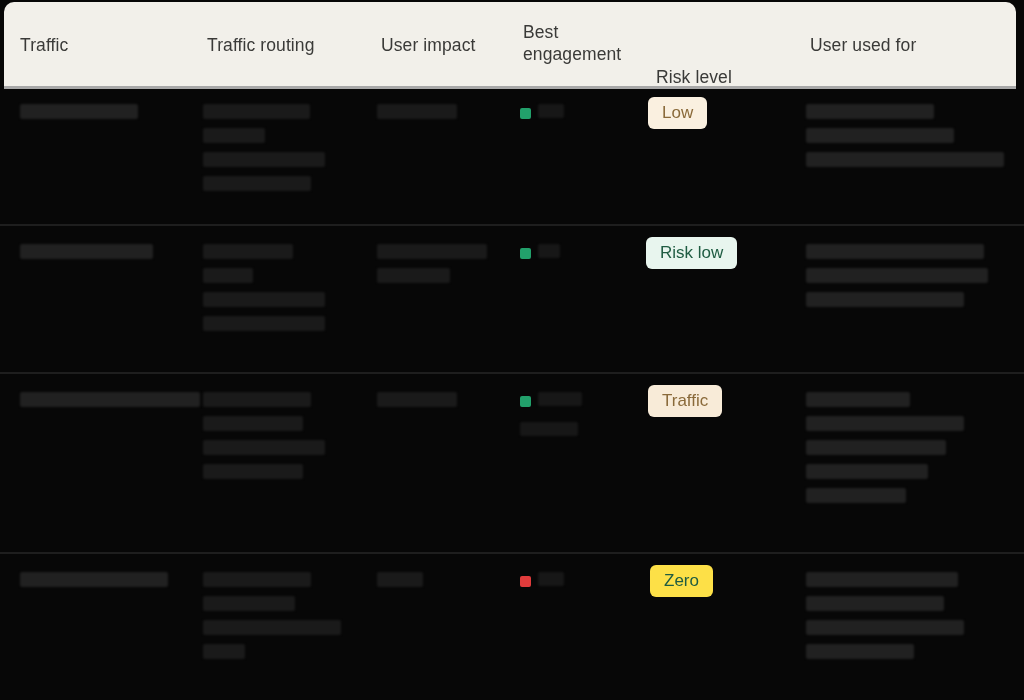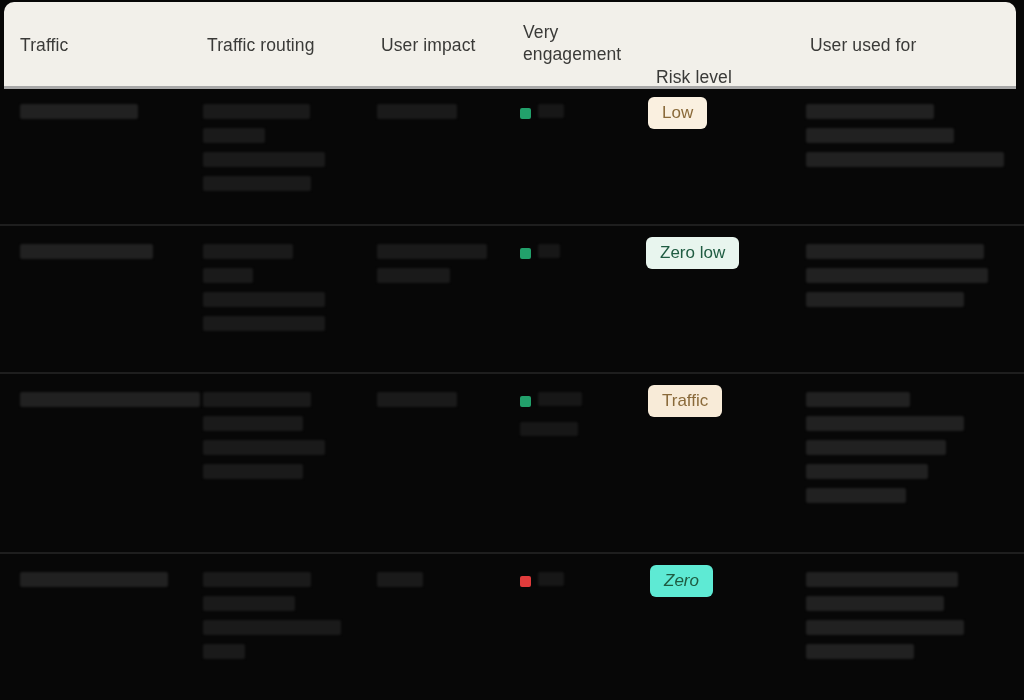--- a/index.html
+++ b/index.html
@@ -69,21 +69,21 @@
 </head>
 <body>
 
 <div id="app">
 
   <div class="thead">
     <div class="thead-inner" id="thead-inner">
         <div class="th" style="left: 16px; top: 32px; width: 170px;">Traffic</div>
         <div class="th" style="left: 203px; top: 32px; width: 160px;">Traffic routing</div>
         <div class="th" style="left: 377px; top: 32px; width: 130px;">User impact</div>
-        <div class="th" style="left: 519px; top: 19px; width: 120px;">Very
+        <div class="th" style="left: 519px; top: 19px; width: 120px;">Best
 engagement</div>
         <div class="th" style="left: 652px; top: 32px; width: 110px; margin-top: 32px;">Risk level</div>
         <div class="th" style="left: 806px; top: 32px; width: 200px;">User used for</div>
       </div>
   </div>
 
   <div class="tbody" id="tbody">
       <div class="row" style="top: 0px; height: 140px;">
         <div class="cell redacted-text" style="left: 20px; top: 18px;">
           <div class="rl bright" style="width: 118px;"></div>
@@ -120,21 +120,21 @@
           <div class="rl" style="width: 122px;"></div>
         </div>
         <div class="cell redacted-text" style="left: 377px; top: 18px;">
           <div class="rl" style="width: 110px;"></div>
           <div class="rl" style="width: 73px;"></div>
         </div>
         <div class="cell" style="left: 520px; top: 20px; width: 110px; height: 50px;">
           <div class="dot" style="background: rgb(34, 160, 107); left: 0px; top: 2px;"></div>
           <div class="dot-label" style="width: 22px;"></div>
         </div>
-        <div class="badge" style="left: 646px; top: 11px; background: rgb(232, 245, 238); color: rgb(31, 92, 66);">Zero low</div>
+        <div class="badge" style="left: 646px; top: 11px; background: rgb(232, 245, 238); color: rgb(31, 92, 66);">Risk low</div>
         <div class="cell redacted-text" style="left: 806px; top: 18px;">
           <div class="rl bright" style="width: 178px;"></div>
           <div class="rl bright" style="width: 182px;"></div>
           <div class="rl bright" style="width: 158px;"></div>
         </div>
       </div>
       <div class="rowsep" style="top: 286px;"></div>
       <div class="row" style="top: 288px; height: 180px;">
         <div class="cell redacted-text" style="left: 20px; top: 18px;">
           <div class="rl bright" style="width: 180px;"></div>
@@ -173,21 +173,21 @@
           <div class="rl" style="width: 138px;"></div>
           <div class="rl" style="width: 42px;"></div>
         </div>
         <div class="cell redacted-text" style="left: 377px; top: 18px;">
           <div class="rl" style="width: 46px;"></div>
         </div>
         <div class="cell" style="left: 520px; top: 20px; width: 110px; height: 50px;">
           <div class="dot" style="background: rgb(224, 60, 60); left: 0px; top: 2px;"></div>
           <div class="dot-label" style="width: 26px;"></div>
         </div>
-        <div class="badge" style="left: 650px; top: 11px; background: #5eead4; color: rgb(31, 92, 66); font-style: italic;">Zero</div>
+        <div class="badge" style="left: 650px; top: 11px; background: #fde047; color: rgb(31, 92, 66);">Zero</div>
         <div class="cell redacted-text" style="left: 806px; top: 18px;">
           <div class="rl bright" style="width: 152px;"></div>
           <div class="rl bright" style="width: 138px;"></div>
           <div class="rl bright" style="width: 158px;"></div>
           <div class="rl bright" style="width: 108px;"></div>
         </div>
       </div>
     </div>
 
 </div>

